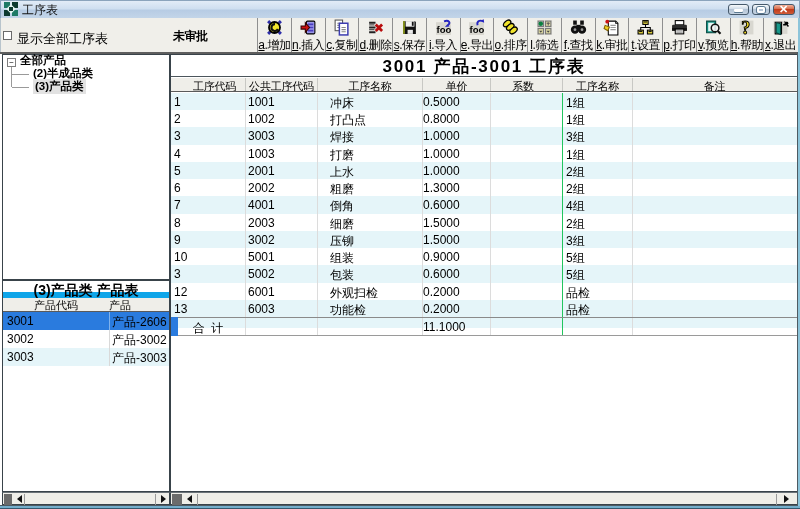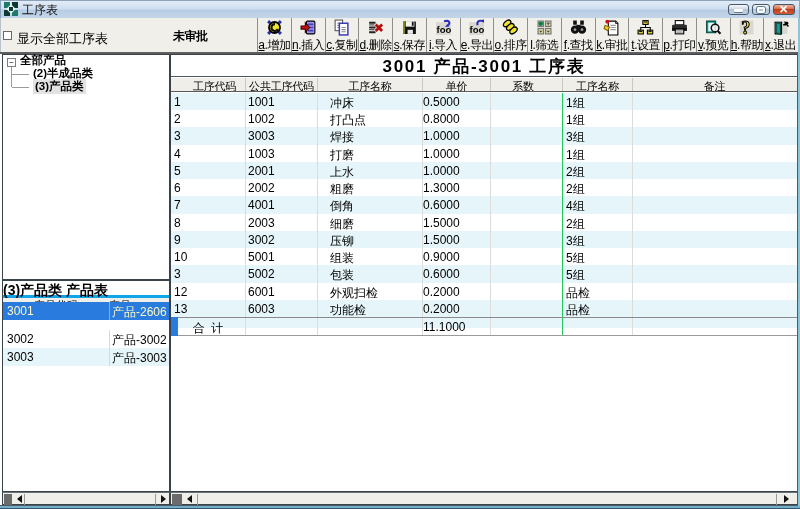--- a/index.html
+++ b/index.html
@@ -29,21 +29,21 @@
 
 .panel{background:#fff;border:1px solid #39434a}
 #treep{left:2px;top:54px;width:168px;height:226px}
 #leftg{left:2px;top:280px;width:168px;height:212px;border-top:1px solid #39434a}
 #rp{left:170px;top:54px;width:628px;height:438px}
 
 .tnode{position:absolute;white-space:nowrap;font-weight:bold;font-size:11.5px}
 #ebox{left:7px;top:58px;width:9px;height:9px;border:1px solid #7e7e7e;background:#fff;font-size:8px;line-height:7px;text-align:center;font-weight:normal}
 .tline{position:absolute;background:#9a9a9a}
 
-#lgt{left:0;top:1px;width:166px;height:16px;font-weight:bold;font-size:14px;background:#fff;border-bottom:3px solid #0ea5e9;position:absolute}
+#lgt{left:0;top:1px;width:166px;height:16px;text-align:center;font-weight:bold;font-size:14px;background:#fff;border-bottom:6px solid #0ea5e9;position:absolute}
 #lgh{left:0;top:17px;width:166px;height:14px;font-size:11px;background:#efeee9;border-bottom:1px solid #5a5a5a;position:absolute}
 .lrow{position:absolute;left:0;width:166px;height:18px;display:flex;font-size:12px}
 .lc1{width:106px;padding:2px 0 0 4px;white-space:nowrap}
 .lc2{width:60px;padding:2px 0 0 2px;border-left:1px solid #d9d9d9;white-space:nowrap}
 
 #rtitle{left:0;top:0;width:626px;height:22px;text-align:center;font-weight:bold;font-size:17px;letter-spacing:1.7px;background:#fff;border-bottom:1px solid #4c565c;position:absolute;padding-top:0px}
 #rhead{left:0;top:23px;width:626px;height:14px;background:#efeee9;border-bottom:1px solid #5a5a5a;position:absolute;display:flex}
 .hc{font-size:11px;letter-spacing:-0.2px;text-align:center;padding-top:1px;overflow:hidden;white-space:nowrap;border-left:1px solid #c8c8c4}
 .hc:first-child{border-left:none}
 .rrow{position:absolute;left:0;width:626px;display:flex;font-size:12px}
@@ -280,21 +280,21 @@
 <div class="tline" style="left:12px;top:74px;width:17px;height:1px"></div>
 <div class="tline" style="left:12px;top:87px;width:17px;height:1px"></div>
 <div class="tnode" style="left:33px;top:66px">(2)半成品类</div>
 <div class="tnode" style="left:33px;top:79px;background:#e2e2e2;padding:0 2px">(3)产品类</div>
 <div id="leftg" class="abs panel">
 <div id="lgt">(3)产品类 产品表</div>
 <div id="lgh">
         <span style="position:absolute;left:0;width:106px;text-align:center">产品代码</span>
         <span style="position:absolute;left:106px;width:62px;text-align:left">产品</span>
       </div>
-<div class="lrow" style="top:21px;background:#2a7bde;color:#fef9c3">
+<div class="lrow" style="top:31px;background:#2a7bde;color:#000000">
         <div class="lc1">3001</div>
         <div class="lc2" style="border-left-color:#7fb2ec">产品-2606</div>
       </div>
 <div class="lrow" style="top:49px">
         <div class="lc1">3002</div>
         <div class="lc2">产品-3002</div>
       </div>
 <div class="lrow" style="top:67px;background:#e5f5f9">
         <div class="lc1">3003</div>
         <div class="lc2">产品-3003</div>

